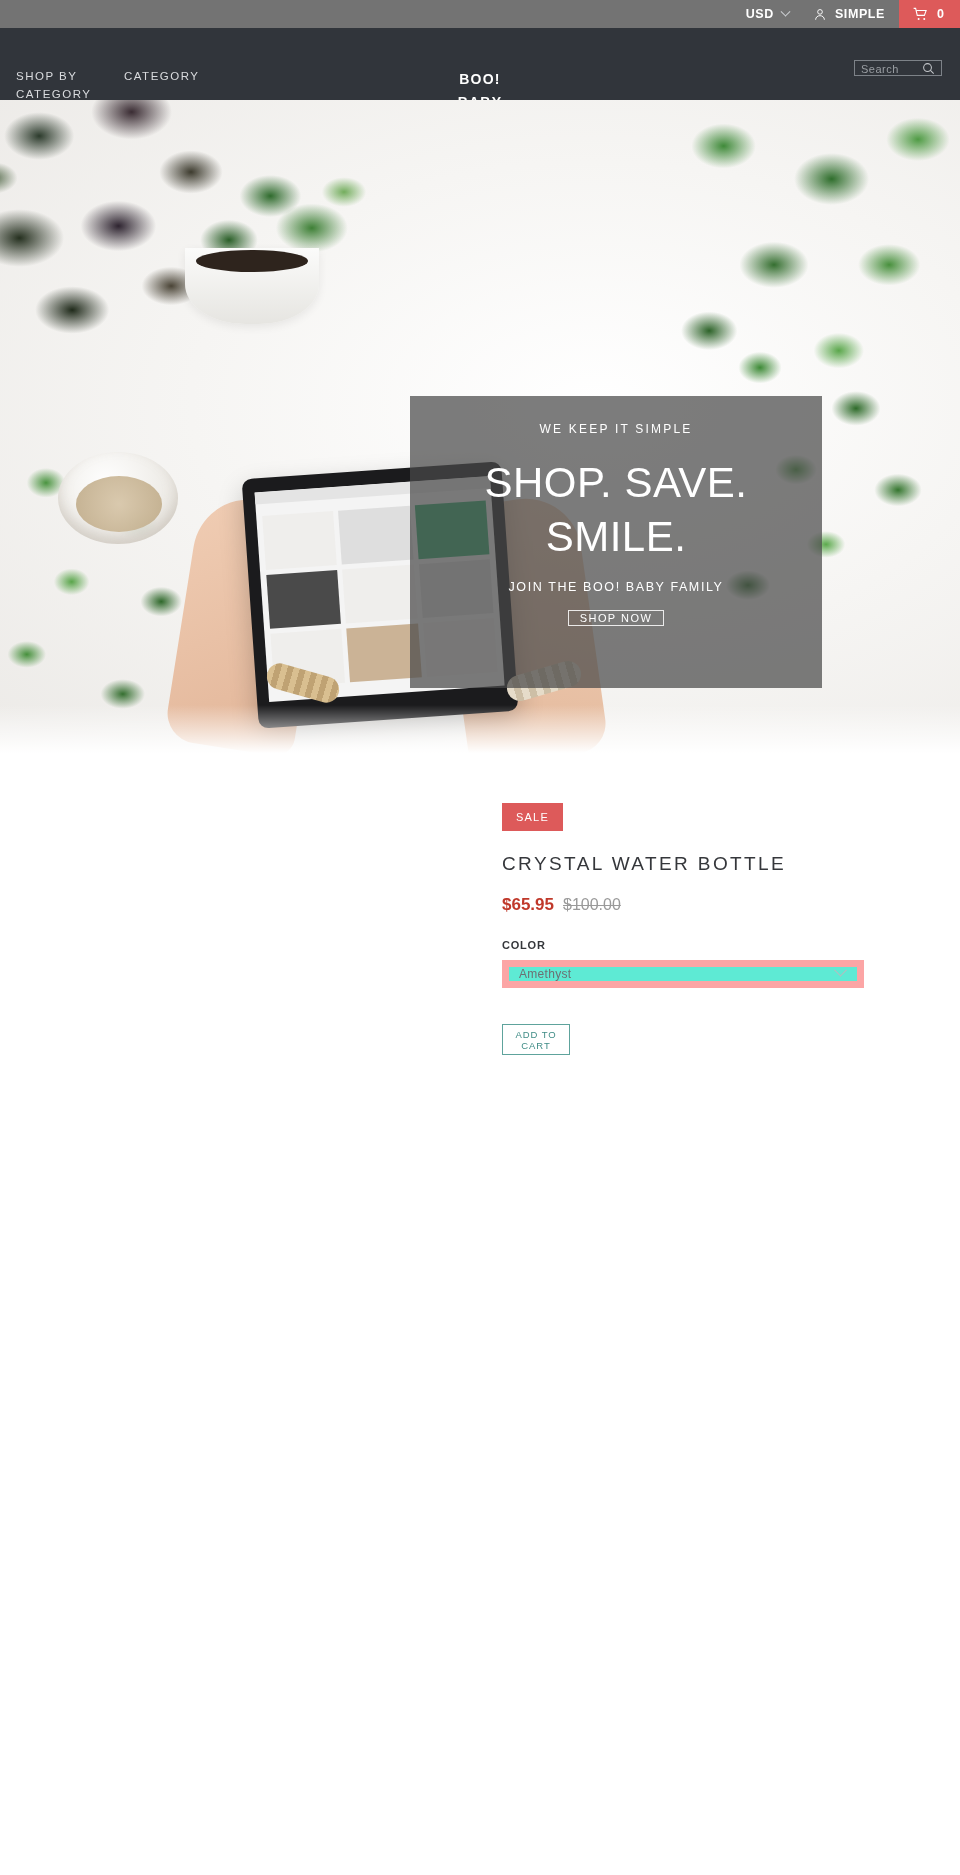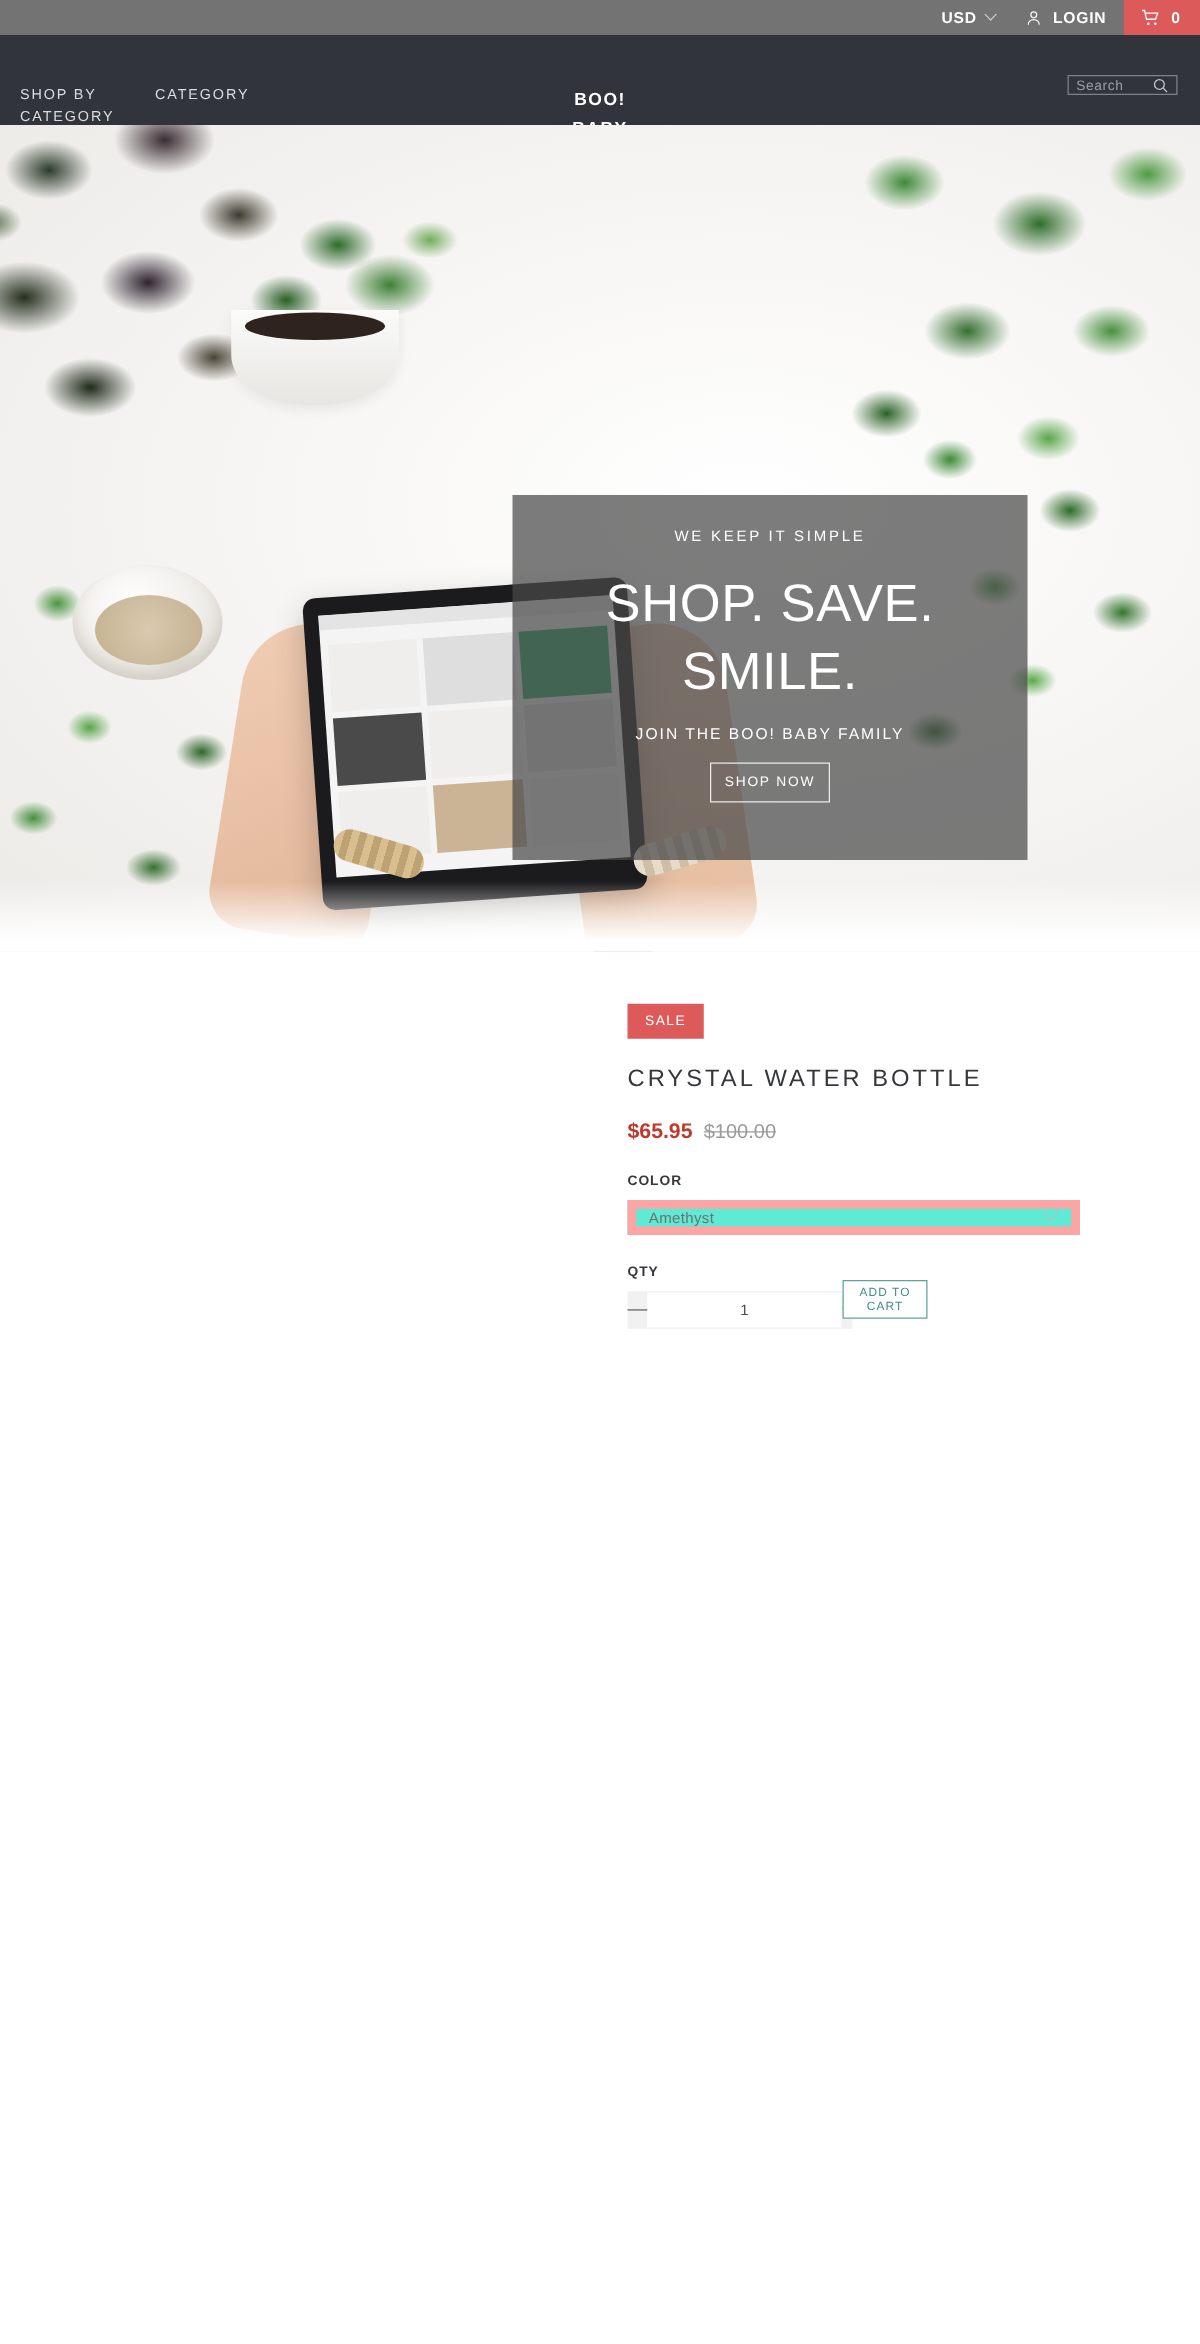--- a/index.html
+++ b/index.html
@@ -293,21 +293,21 @@
     font-weight: normal;
   }
   .hero-sub {
     margin-top: 16px;
     font-size: 12.5px;
     letter-spacing: 1.6px;
   }
   .hero-cta {
     margin: 16px auto 0;
     width: 96px;
-    height: 32px;
+    height: 16px;
     border: 1px solid rgba(255,255,255,0.85);
     display: flex;
     align-items: center;
     justify-content: center;
     font-size: 11px;
     letter-spacing: 1.4px;
     line-height: 13px;
     cursor: pointer;
     background: transparent;
     color: #fff;
@@ -438,21 +438,21 @@
 <div class="topbar">
   <div class="topbar-group currency">
     <span>USD</span>
     <span class="chevron-sm"></span>
   </div>
   <div class="topbar-group">
     <svg class="icon-person" viewBox="0 0 24 24" fill="none" stroke="#ffffff" stroke-width="1.6">
       <circle cx="12" cy="7.5" r="4"></circle>
       <path d="M4.5 21c0-4.2 3.4-7 7.5-7s7.5 2.8 7.5 7"></path>
     </svg>
-    <span>LOGIN</span>
+    <span>SIMPLE</span>
   </div>
   <div class="cart-btn">
     <svg class="icon-cart" viewBox="0 0 24 22" fill="none" stroke="#ffffff" stroke-width="1.7">
       <path d="M1 2h3.2l2.6 11.2h11.4L21 5.4H6"></path>
       <circle cx="9" cy="19" r="1.6" fill="#ffffff" stroke="none"></circle>
       <circle cx="18" cy="19" r="1.6" fill="#ffffff" stroke="none"></circle>
     </svg>
     <span>0</span>
   </div>
 </div>
@@ -537,28 +537,20 @@
       <span class="price-compare">$100.00</span>
     </div>
 
     <div class="field-label">COLOR</div>
     <div class="select-wrap">
       <span class="select-value">Amethyst</span>
       <span class="chevron-select"></span>
     </div>
 
     <div class="qty-cart-row">
-      <div class="qty-block">
-        <div class="field-label">QTY</div>
-        <div class="stepper">
-          <button class="step-btn">—</button>
-          <input class="step-value" type="text" value="1" style="">
-          <button class="step-btn">+</button>
-        </div>
-      </div>
 
       <div class="atc-wrap">
         <div class="field-label" style="visibility:hidden;margin-top:24px">&nbsp;</div>
         <button class="atc-btn">
           <span>ADD TO</span><br>
           <span>CART</span>
         </button>
       </div>
     </div>
   </div>

